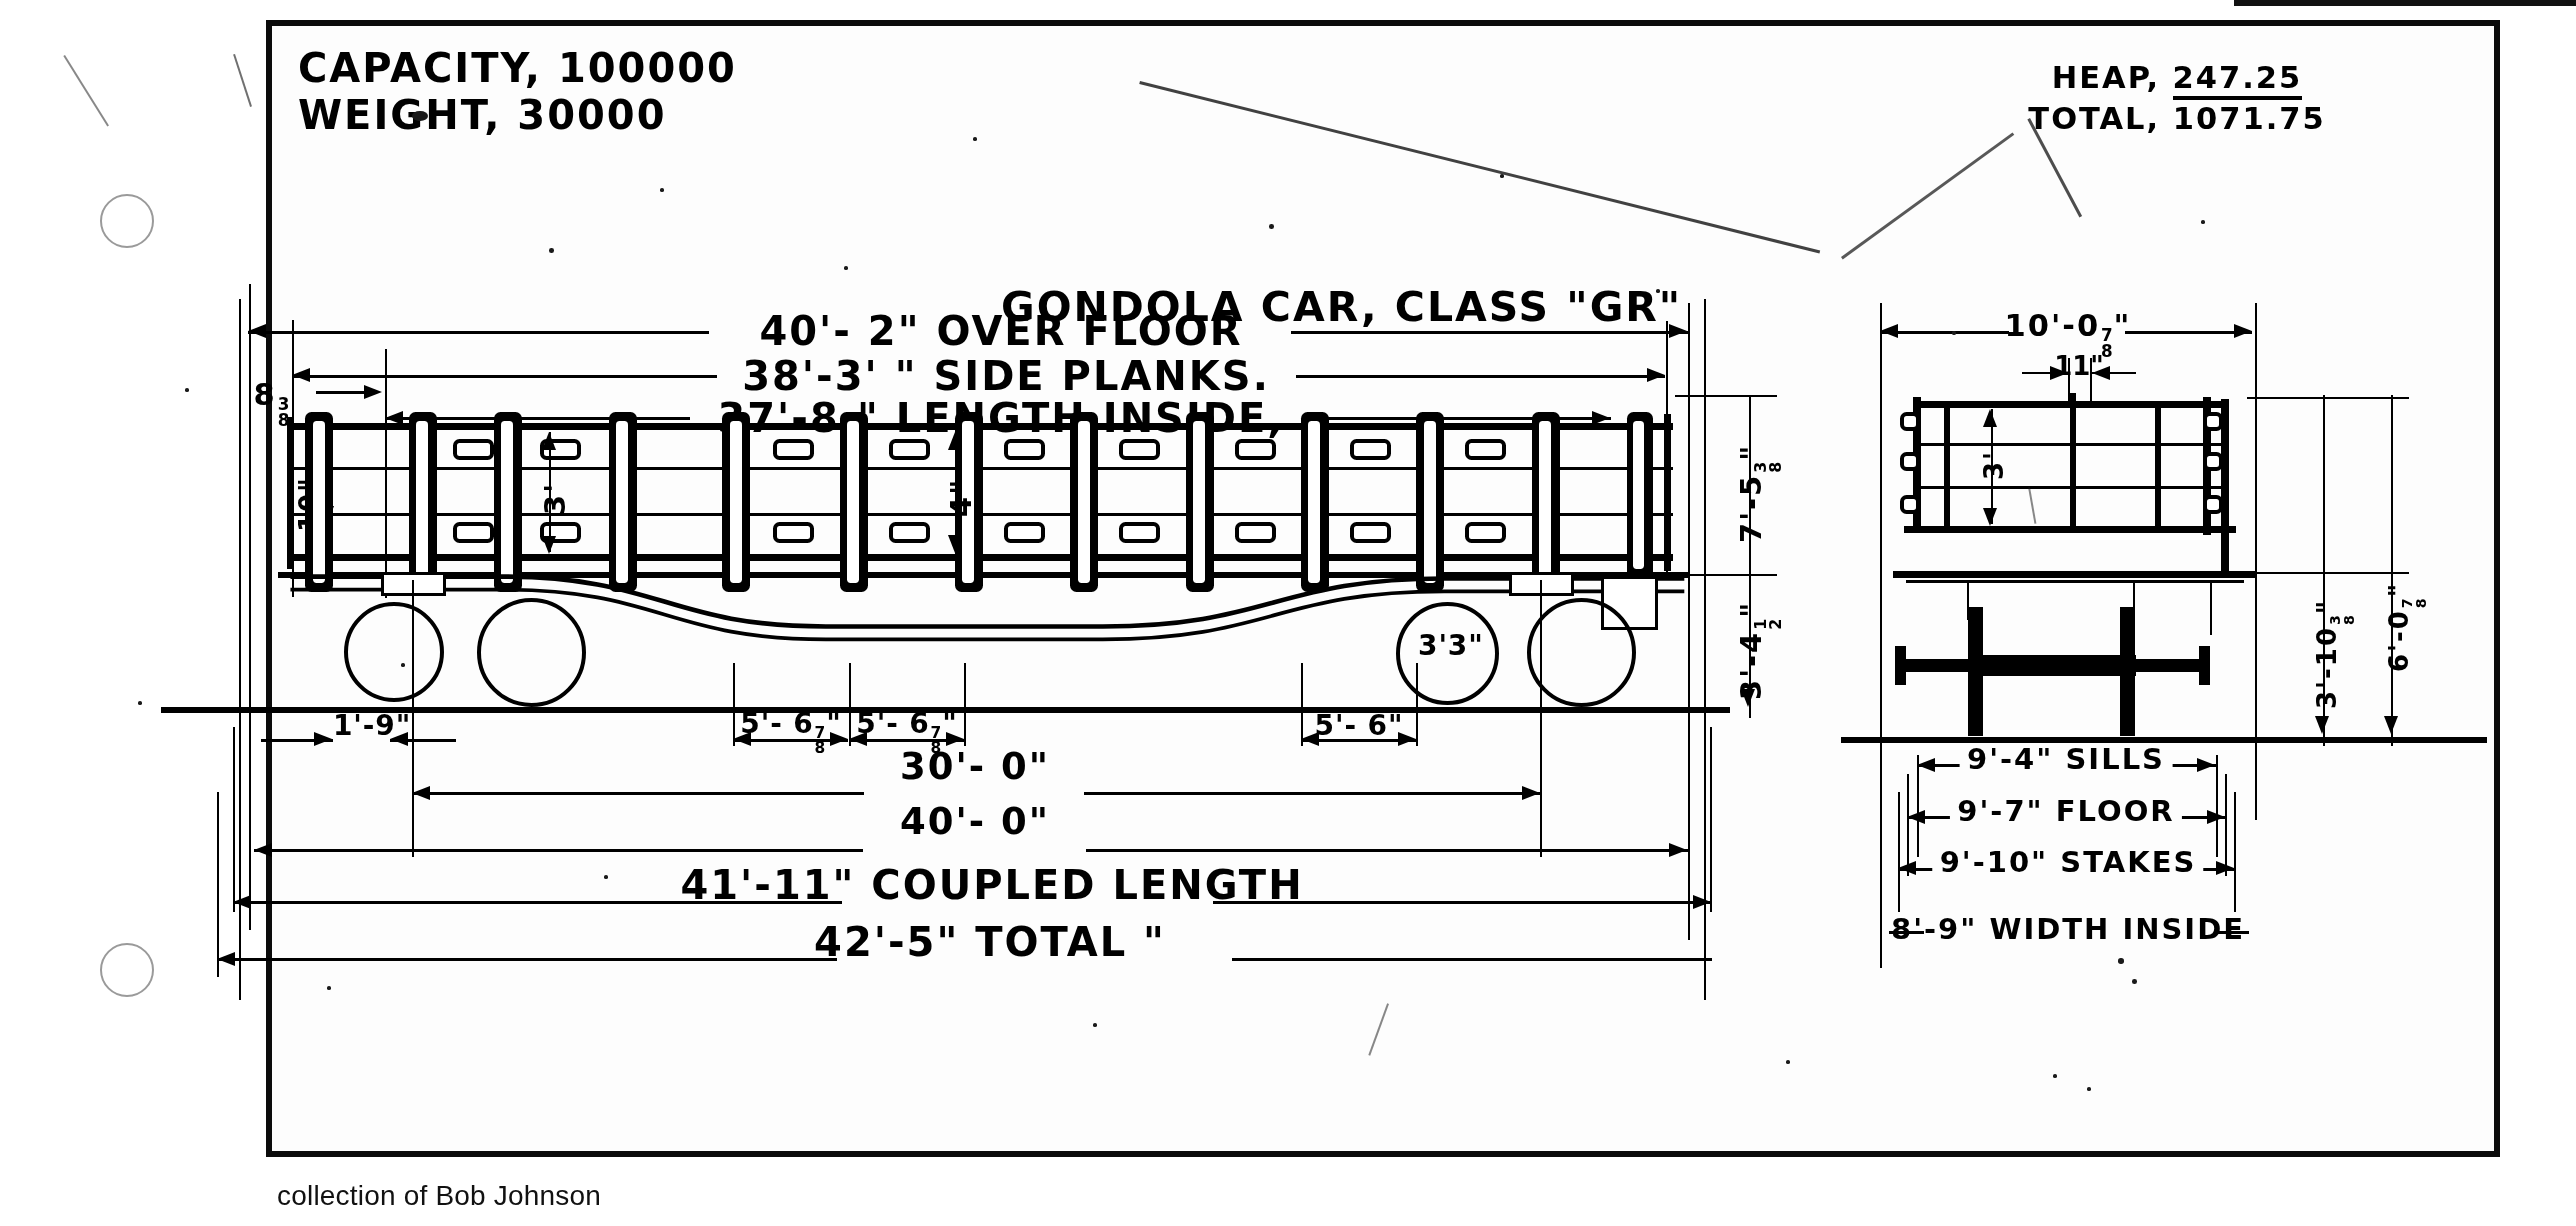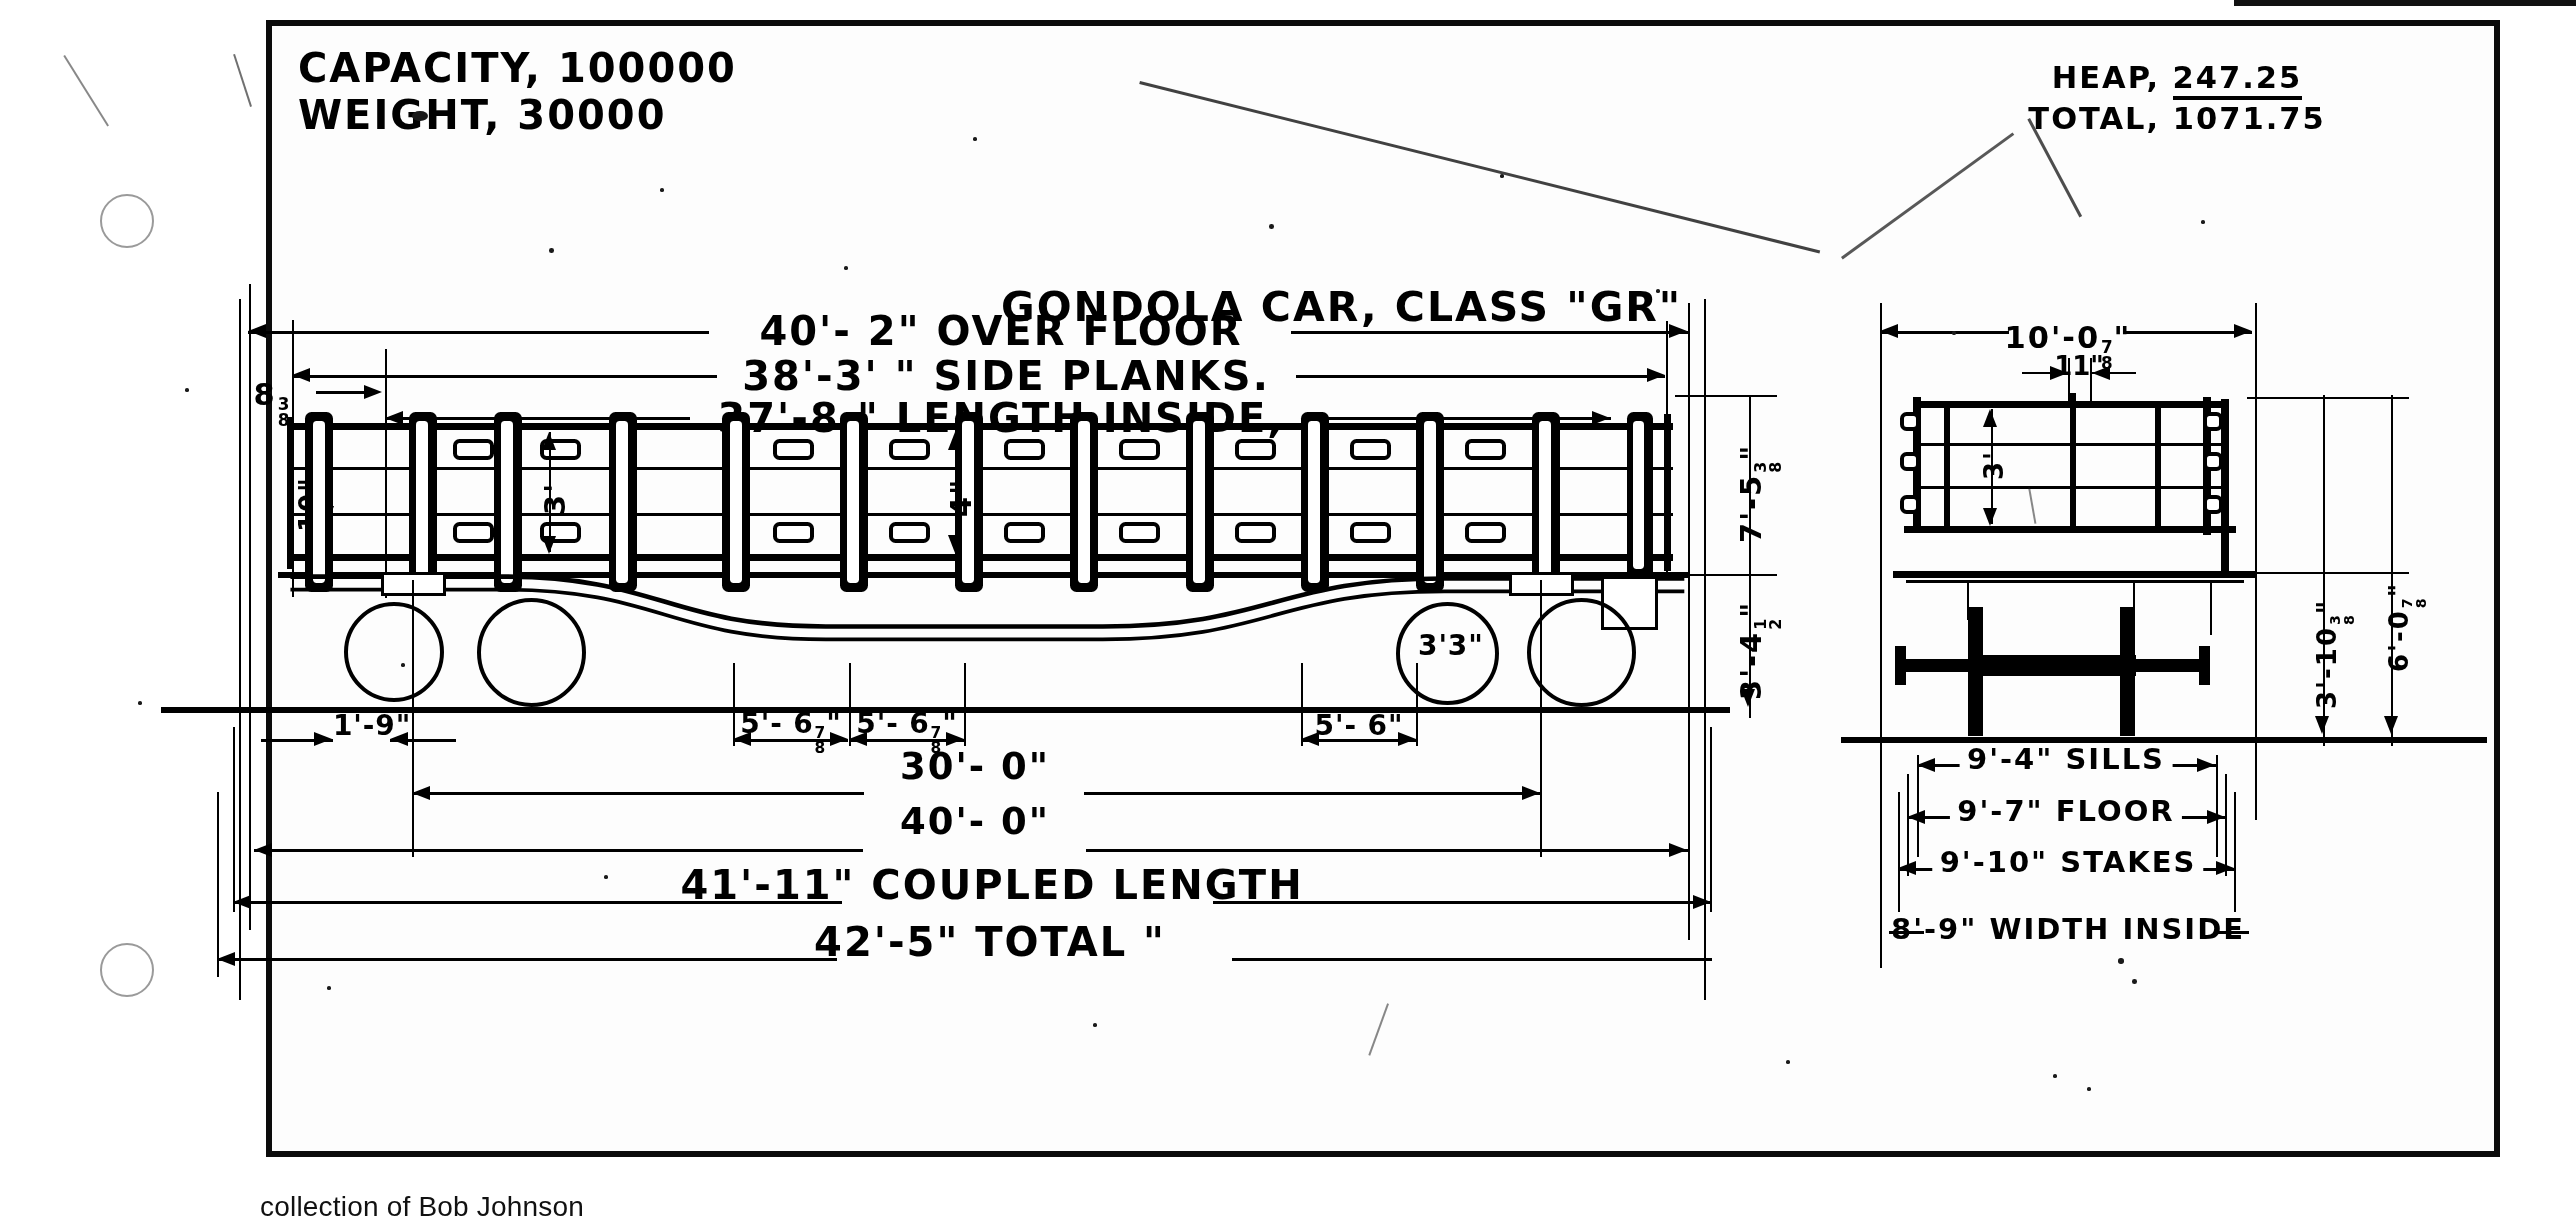--- a/index.html
+++ b/index.html
@@ -147,27 +147,26 @@
     border-radius: 50%;
   }
   .scratch {
     position: absolute;
     background: #111;
     transform-origin: 0 0;
   }
   
   #credit {
     position: absolute;
-    left: 260px;
+    left: 277px;
     top: 1180px;
     font-family: "Liberation Sans", sans-serif;
     font-size: 28px;
     color: #111;
     letter-spacing: 0.2px;
-    margin-top: 11px;
   }
   
   .edge-strip {
     position: absolute;
     background: #111;
   }
 </style>
 </head>
 <body>
 
@@ -445,21 +444,21 @@
           </span><span>"</span>
       </div>
       <div class="arrow down" style="left:1469px; top:663px;"></div>
 
       <div class="vline thin" style="left:1608px; top:277px; height:665px;"></div>
       <div class="vline thin" style="left:1983px; top:277px; height:517px;"></div>
       <div class="hline" style="left:1608px; top:305px; width:129px;"></div>
       <div class="hline" style="left:1853px; top:305px; width:127px;"></div>
       <div class="arrow left" style="left:1608px; top:298px;"></div>
       <div class="arrow right" style="left:1962px; top:298px;"></div>
-      <div class="ink t33 center" style="left:1796px; top:284px;margin-top:12px;">
+      <div class="ink t33 center" style="left:1796px; top:284px;">
         <span>10'-0</span><span class="frac">
             <span class="num">7</span>
             <span class="den">8</span>
           </span><span>"</span>
       </div>
 
       <div class="ink t28 center" style="left:1807px; top:327px; letter-spacing:0px;">
         <span>11"</span>
       </div>
       <div class="hline thin" style="left:1750px; top:346px; width:44px;"></div>

